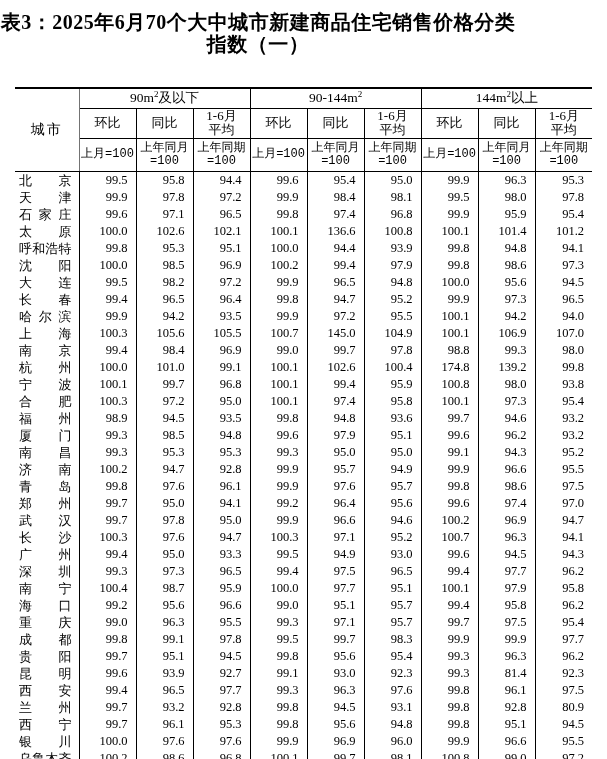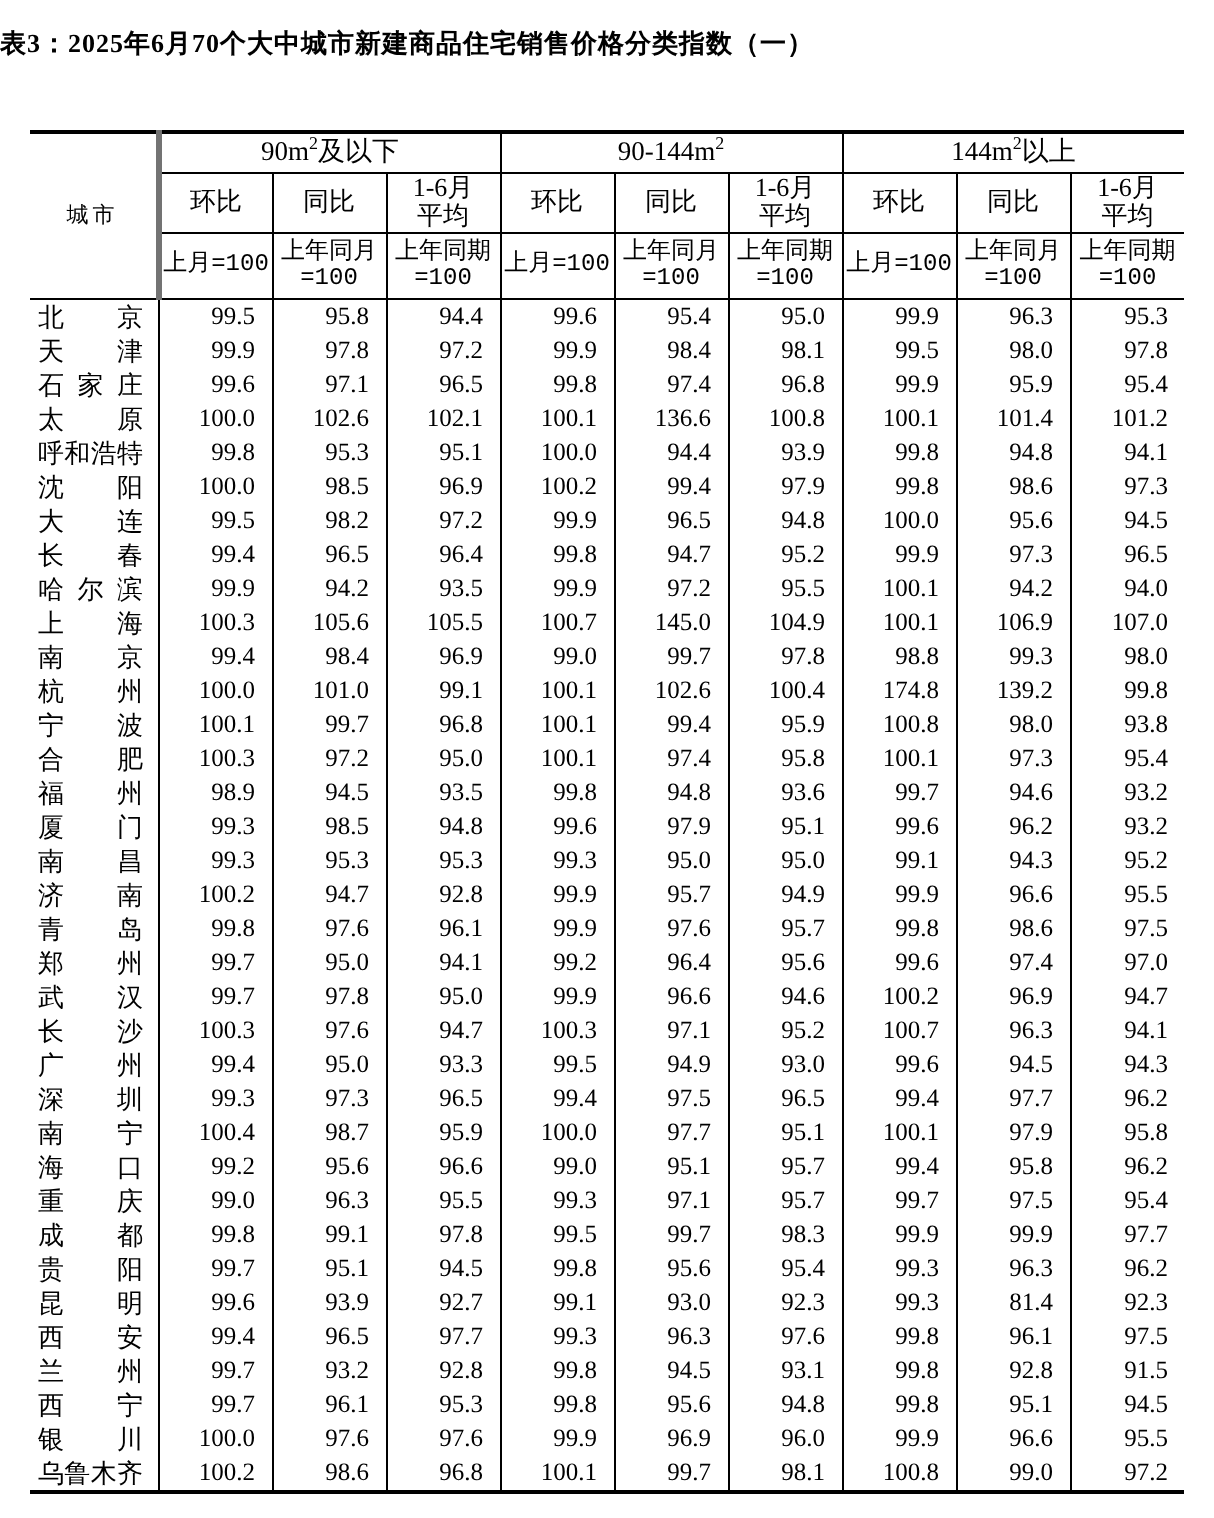--- a/index.html
+++ b/index.html
@@ -7,41 +7,41 @@
     margin: 0; padding: 0;
     background: #ffffff;
     width: 607px; height: 759px;
     font-family: "Liberation Serif", "DejaVu Serif", serif;
     color: #000000;
     overflow: hidden;
   }
   .title {
     margin: 11px 0 0 0;
     width: 516px;
-    text-align: left;
-    font-size: 13px;
+    text-align: center;
+    font-size: 20px;
     font-weight: bold;
     line-height: 22px;
     letter-spacing: 0.5px;
   }
   table.price-table {
     border-collapse: collapse;
     table-layout: fixed;
     width: 577px;
     margin: 32px 0 0 15px;
     border-top: 2px solid #000;
     border-bottom: 2px solid #000;
   }
   thead th { font-weight: normal; text-align: center; vertical-align: middle; padding: 0; }
   .group-row th { height: 20px; }
   .metric-row th { height: 30px; }
   .base-row th { height: 33px; font-family: Liberation Mono, monospace; }
   .city-th {
-    font-size: 11px;
-    border-right: 3px solid #737373;
+    font-size: 14px;
+    border-right: 1px solid #737373;
     border-bottom: 1px solid #000;
     letter-spacing: 2px;
   }
   .group-th {
     font-size: 13.5px;
     border-left: 1px solid #000;
     border-bottom: 1px solid #000;
     margin-top: 18px;
   }
   .group-th sup { font-size: 9px; line-height: 0; }
@@ -674,21 +674,21 @@
           </span>
         </td>
         <td class="num">99.7</td>
         <td class="num">93.2</td>
         <td class="num">92.8</td>
         <td class="num">99.8</td>
         <td class="num">94.5</td>
         <td class="num">93.1</td>
         <td class="num">99.8</td>
         <td class="num">92.8</td>
-        <td class="num">91.5</td>
+        <td class="num">80.9</td>
       </tr>
       <tr>
         <td class="city">
           <span class="city-name">
             <span>西</span>
             <span>宁</span>
           </span>
         </td>
         <td class="num">99.7</td>
         <td class="num">96.1</td>

